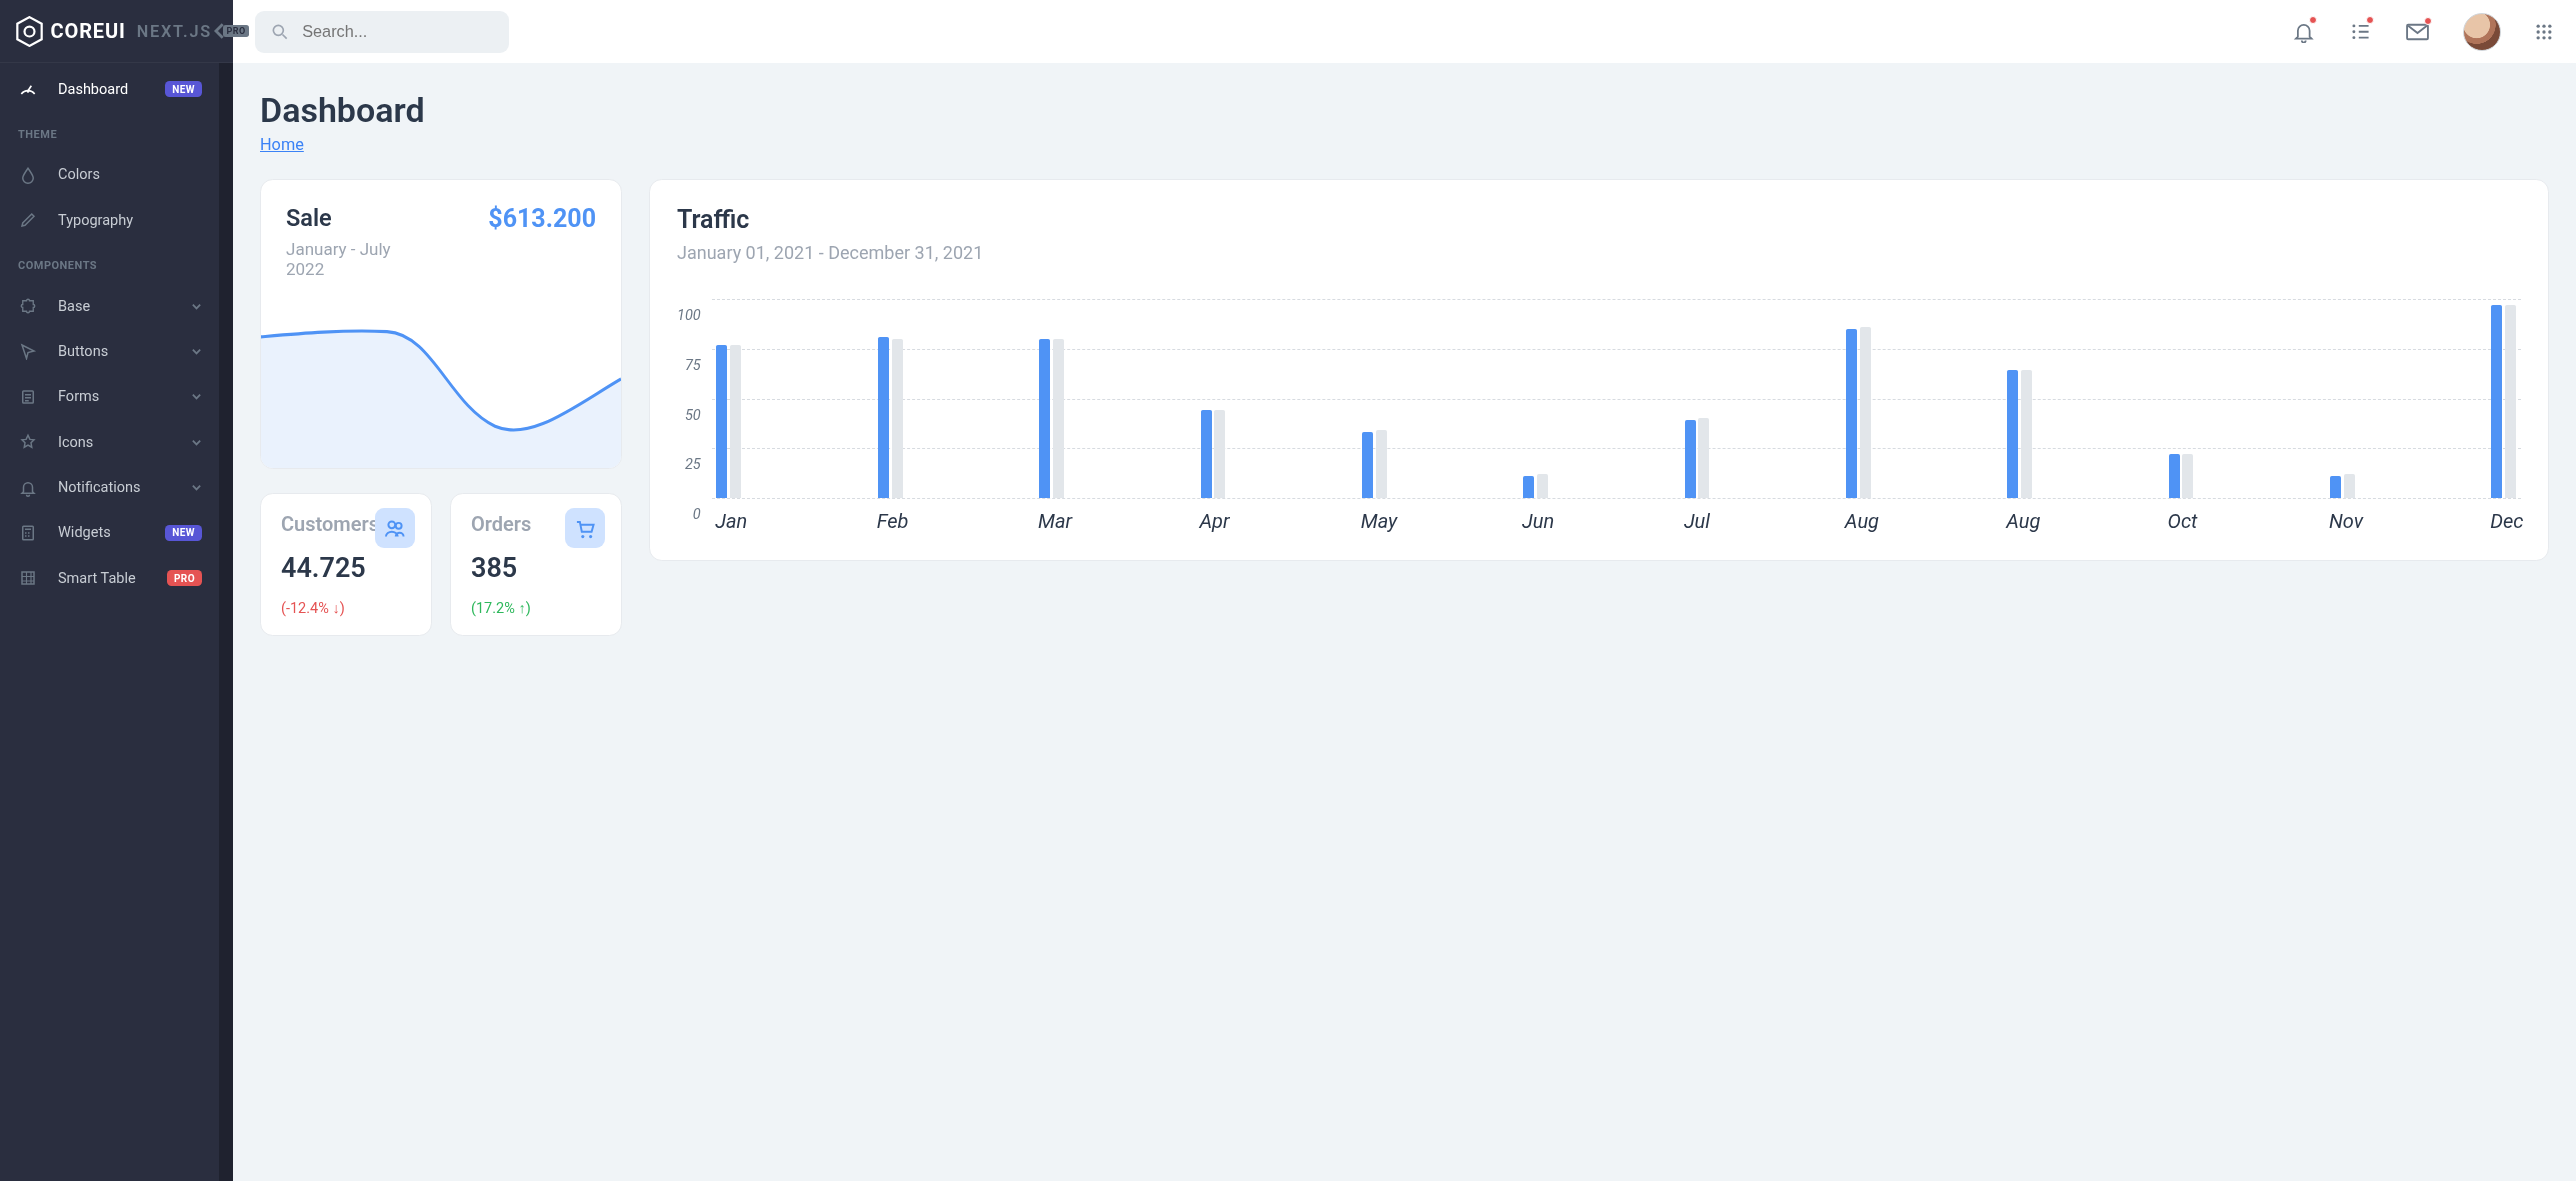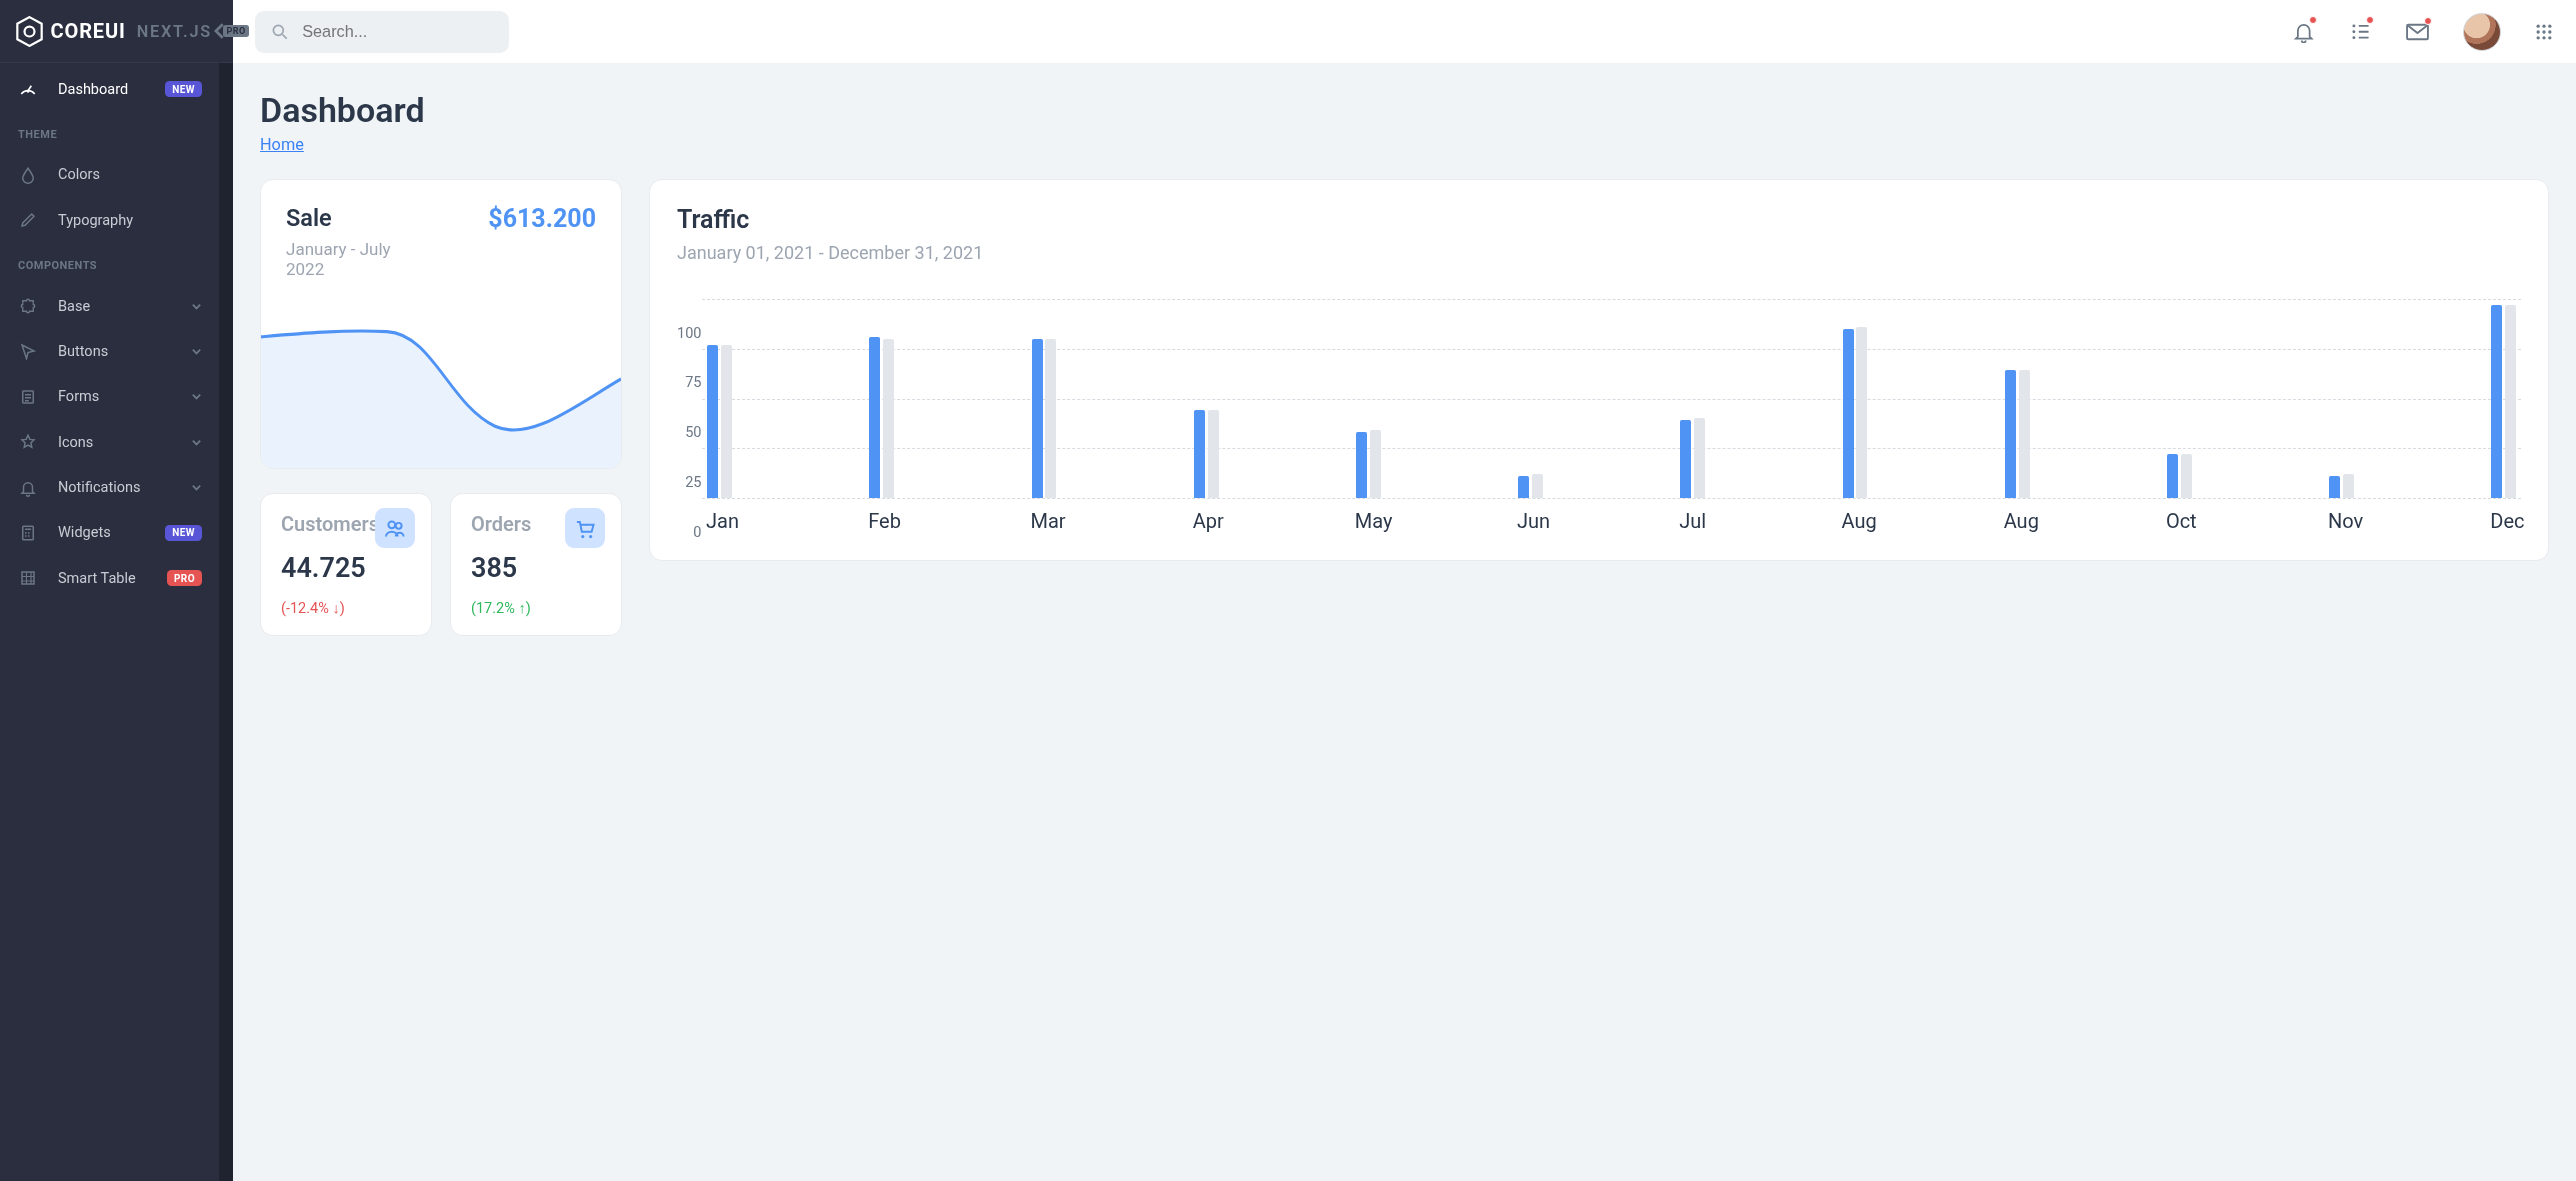--- a/index.html
+++ b/index.html
@@ -183,21 +183,21 @@
   }
   .stat-icon.blue { background: #cfe2ff; color: #4f93f5; }
 
   
   .traffic-card { padding: 25px 27px 27px 27px; }
   .traffic-title { font-size: 25px; font-weight: 600; color: #2c384a; }
   .traffic-range { color: #9da5b1; font-size: 18px; margin-top: 7.2px; }
   .traffic-chart { margin-top: 36px; }
 
   .bar-plot {
-    display: flex; align-items: flex-end; gap: 1px;
+    display: flex; align-items: center; gap: 11px; font-style: italic;
   }
   .y-axis {
     display: flex; flex-direction: column; justify-content: space-between;
     height: 199px; font-size: 14.5px; color: #6b7785; text-align: right;
     padding-top: 0;
   }
   .y-axis div { height: 0; line-height: 0; transform: translateY(-50%);}
   .y-axis div:first-child{ transform: translateY(0);}
   .y-axis div:last-child{ transform: translateY(-100%);}
 

